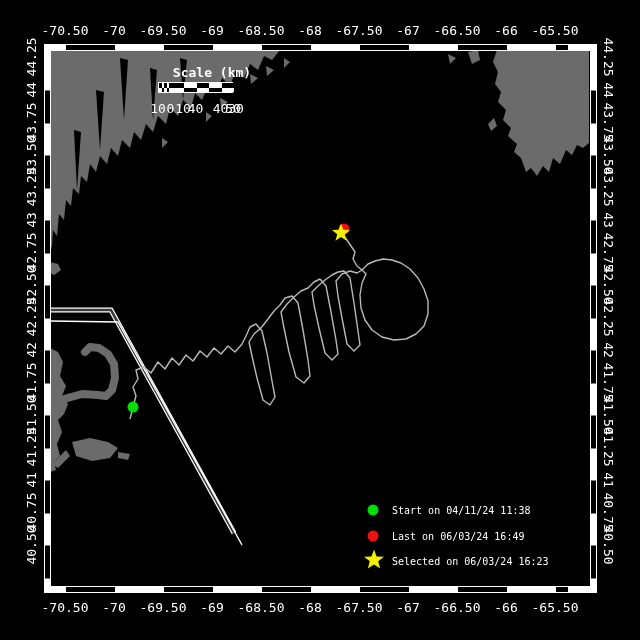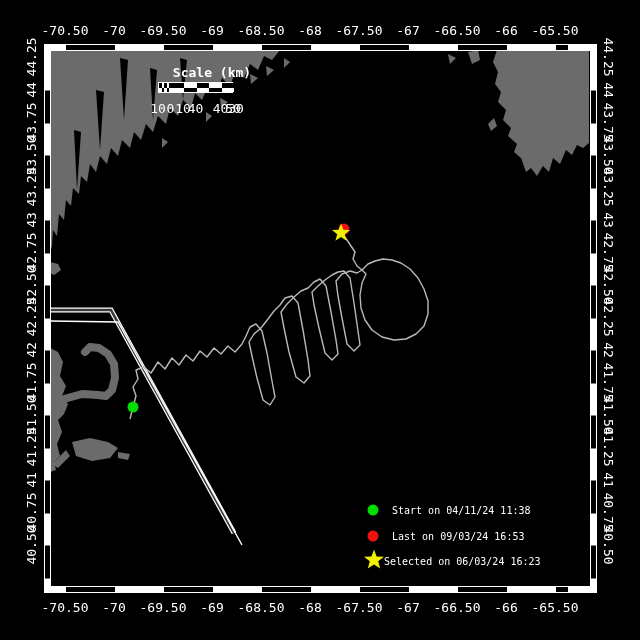--- a/index.html
+++ b/index.html
@@ -194,20 +194,20 @@
         <div class="scale-cell" style="left: 50px; top: 4.5px; width: 12.5px; height: 4.5px; background: rgb(0, 0, 0);"></div>
         <div class="scale-cell" style="left: 62.5px; top: 0px; width: 12.5px; height: 4.5px; background: rgb(0, 0, 0);"></div>
         <div class="scale-cell" style="left: 62.5px; top: 4.5px; width: 12.5px; height: 4.5px; background: rgb(255, 255, 255);"></div>
       </div>
     </div>
 
   <div>
     <div class="dot" style="left:373px;top:510px;background:var(--start);"></div>
     <div class="legend-label" style="left:392px;top:510px;">Start on 04/11/24 11:38</div>
     <div class="dot" style="left:373px;top:536px;background:var(--last);"></div>
-    <div class="legend-label" style="left:392px;top:536px;">Last on 09/03/24 16:53</div>
+    <div class="legend-label" style="left:392px;top:536px;">Last on 06/03/24 16:49</div>
     <svg class="legend-star" style="left:363px;top:549px;" width="22" height="22">
       <polygon fill="var(--selected)" transform="translate(11,11) scale(1.05)" points="0,-10 2.47,-3.4 9.51,-3.09 3.99,1.3 5.88,8.09 0,4.2 -5.88,8.09 -3.99,1.3 -9.51,-3.09 -2.47,-3.4"></polygon>
     </svg>
-    <div class="legend-label" style="left:384px;top:561px;">Selected on 06/03/24 16:23</div>
+    <div class="legend-label" style="left:392px;top:561px;">Selected on 06/03/24 16:23</div>
   </div>
 
 </div>
 
 </body></html>

